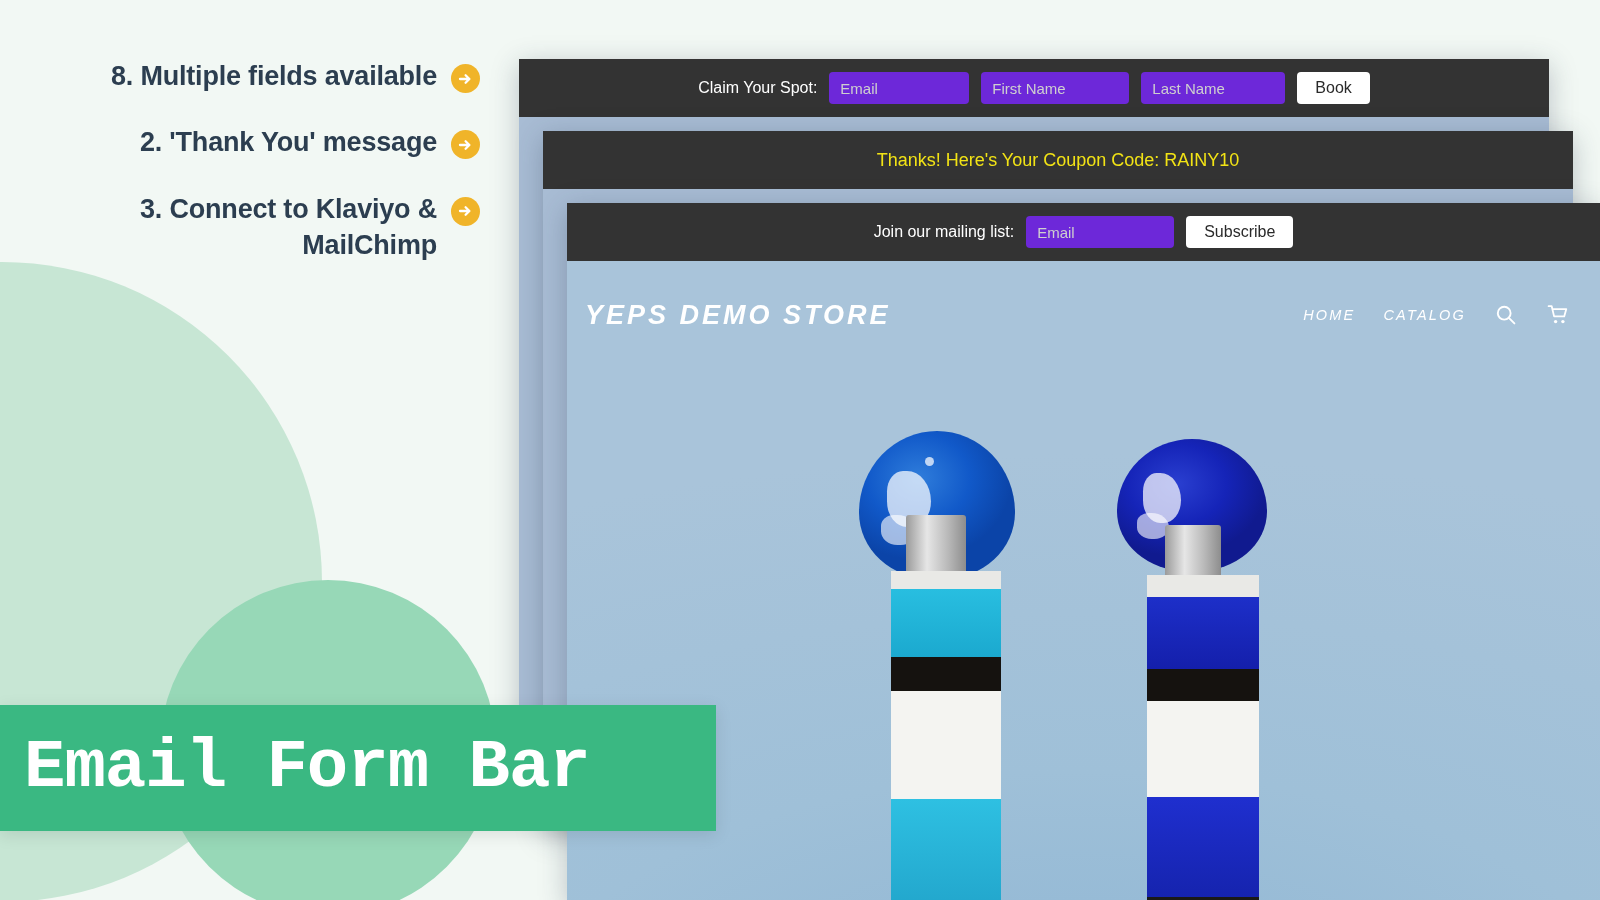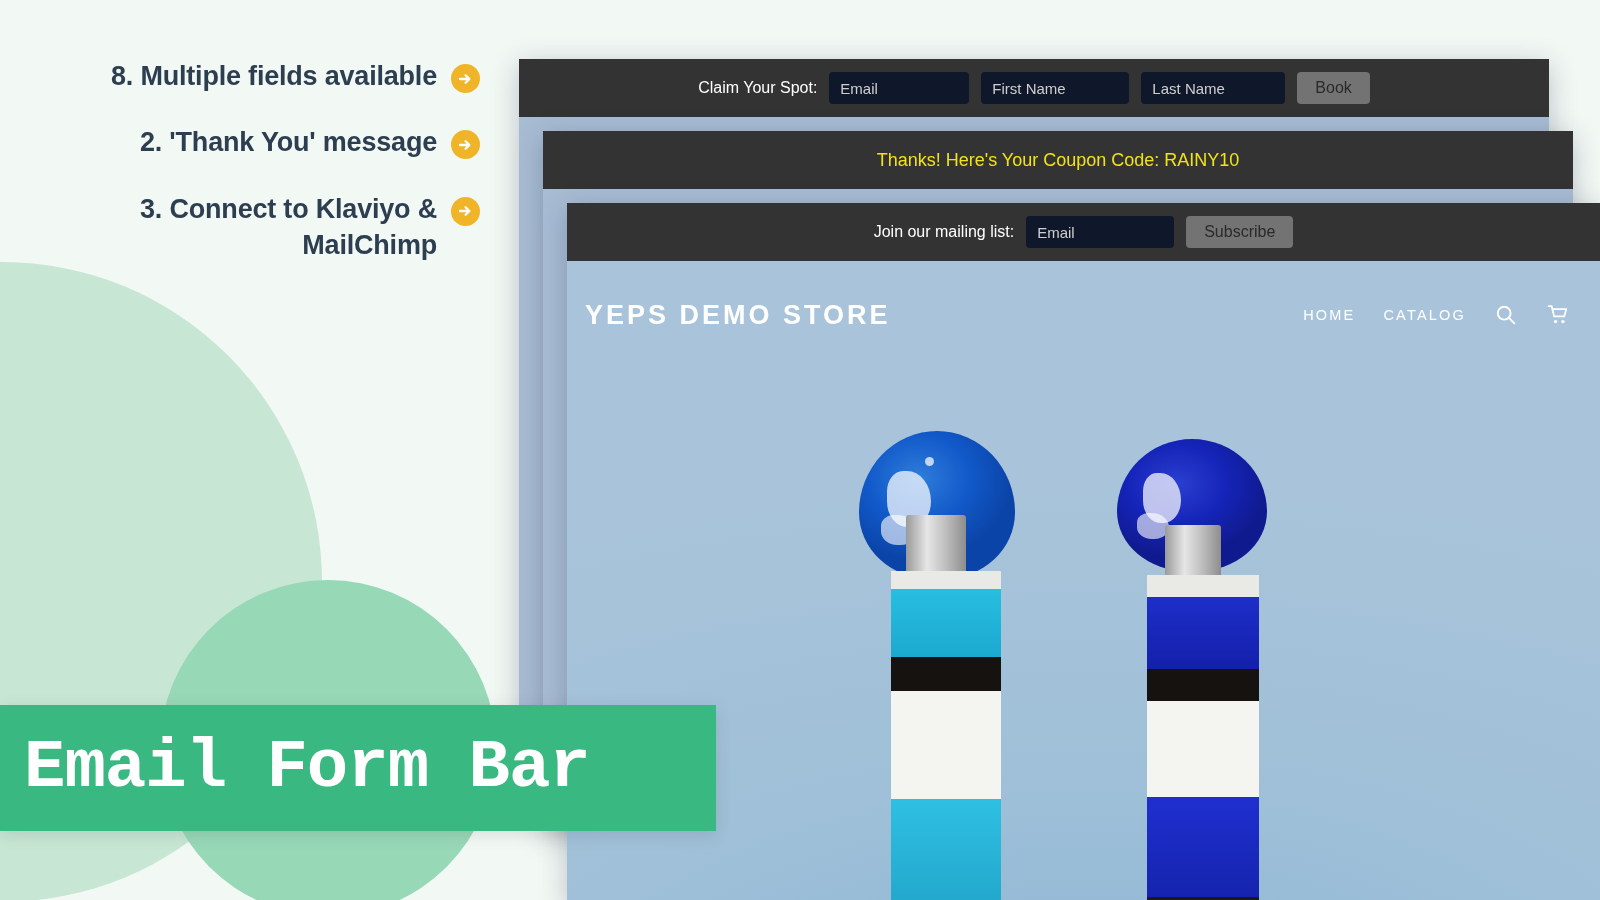--- a/index.html
+++ b/index.html
@@ -53,49 +53,49 @@
 
   .bar{
     background:#333333;width:100%;height:58px;
     display:flex;align-items:center;justify-content:center;gap:12px;
     box-sizing:border-box;padding:0 18px;
   }
   .bar-label{
     color:#ffffff;font-size:16px;font-weight:400;white-space:nowrap;
   }
   .field{
-    background:#0f172a;border:none;border-radius:4px;
+    background:#6d28d9;border:none;border-radius:4px;
     height:32px;box-sizing:border-box;padding:0 11px;
     color:#cfcfcf;font-size:15px;font-family:"Liberation Sans",sans-serif;
     outline:none;
   }
   .field::placeholder{color:#cfcfcf;opacity:1;}
   .field.email{width:140px;}
   .field.fname{width:148px;}
   .field.lname{width:144px;}
   .field.email-wide{width:148px;}
   .btn{
-    background:#737373;color:#2a2a2a;border:none;border-radius:4px;
+    background:#ffffff;color:#2a2a2a;border:none;border-radius:4px;
     height:32px;padding:0 18px;font-size:16px;font-weight:400;
     font-family:"Liberation Sans",sans-serif;cursor:pointer;
   }
   .coupon-bar{justify-content:center;}
   .coupon-text{color:#f2e315;font-size:18px;font-weight:500;}
 
   
   .shop{
     position:relative;width:100%;height:642px;
     background:
       radial-gradient(120% 90% at 50% 120%, #8fb6d4 0%, #9fc0d8 45%, #a9c4da 100%);
     overflow:hidden;
   }
   .shop-header{
     position:relative;z-index:3;height:108px;
     display:flex;align-items:center;justify-content:space-between;
-    padding:0 30px 0 18px;box-sizing:border-box;
+    padding:0 30px 0 18px;box-sizing:border-box;font-style:italic;
   }
   .shop-title{
     color:#ffffff;font-size:27px;font-weight:700;letter-spacing:3px;
   }
   .shop-nav{display:flex;align-items:center;gap:28px;}
   .nav-link{
     color:#ffffff;font-size:14.5px;letter-spacing:2.2px;font-weight:500;
     text-decoration:none;cursor:pointer;
   }
   .nav-icon{display:flex;align-items:center;cursor:pointer;}

